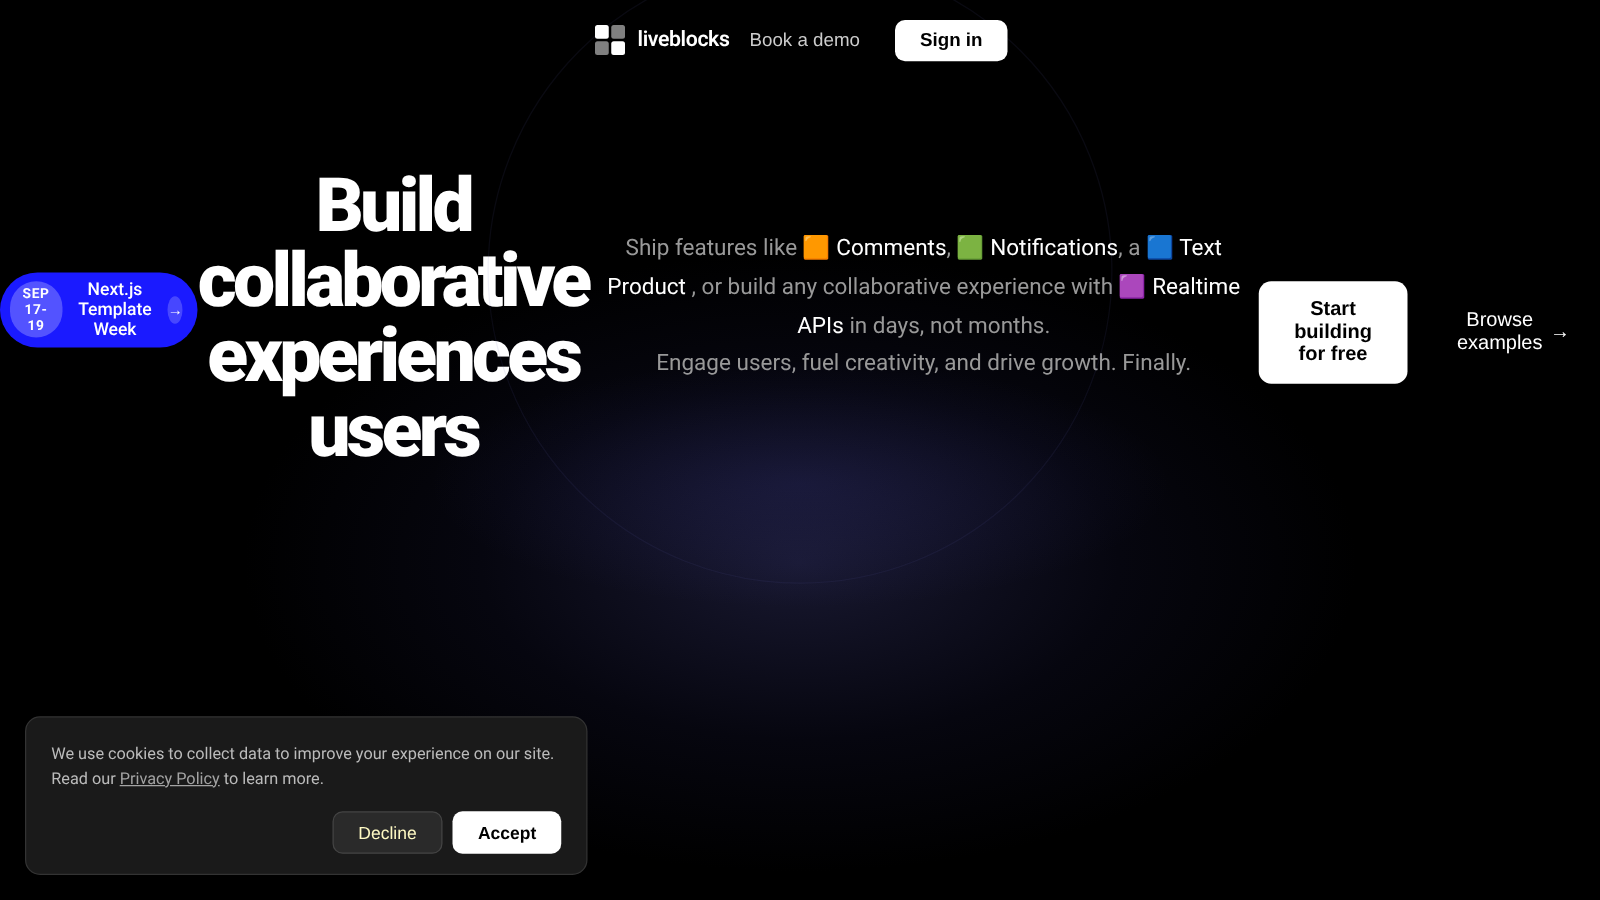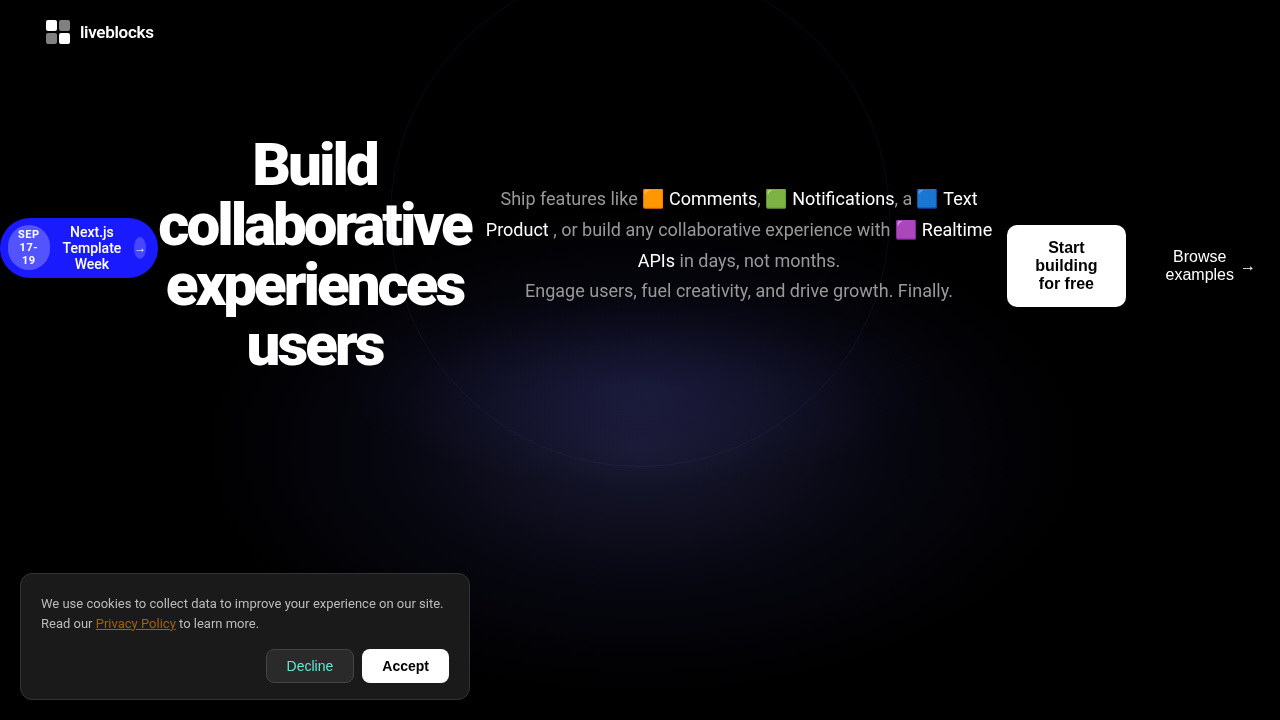--- a/index.html
+++ b/index.html
@@ -25,22 +25,22 @@
       height: 500px;
       background: radial-gradient(ellipse at center, rgba(40, 40, 80, 0.6) 0%, rgba(20,20,50,0.3) 40%, transparent 70%);
       pointer-events: none;
       z-index: 0;
     }
 
     
     nav {
       display: flex;
       align-items: center;
-      justify-content: flex-start;
-      padding: 0 44px;
+      justify-content: center;
+      padding: 0 32px;
       height: 64px;
       position: relative;
       z-index: 10;
     }
 
     .nav-left {
       display: flex;
       align-items: center;
       gap: 36px;
     }
@@ -223,32 +223,32 @@
     }
 
     .cookie-text {
       font-size: 13px;
       color: #bbb;
       line-height: 1.5;
       margin-bottom: 16px;
     }
 
     .cookie-text a {
-      color: #a16207;
+      color: #a3a3a3;
     }
 
     .cookie-buttons {
       display: flex;
       gap: 8px;
       justify-content: flex-end;
     }
 
     .btn-decline {
       background: #2a2a2a;
-      color: #5eead4;
+      color: #fef9c3;
       border: 1px solid #444;
       font-size: 14px;
       padding: 8px 20px;
       border-radius: 8px;
       cursor: pointer;
     }
 
     .btn-accept {
       background: #fff;
       color: #000;
@@ -296,20 +296,24 @@
         <rect x="2" y="2" width="11" height="11" rx="2" fill="#fff"></rect>
         <rect x="15" y="2" width="11" height="11" rx="2" fill="#fff" opacity="0.5"></rect>
         <rect x="2" y="15" width="11" height="11" rx="2" fill="#fff" opacity="0.5"></rect>
         <rect x="15" y="15" width="11" height="11" rx="2" fill="#fff"></rect>
       </svg>
       <span class="logo-text">liveblocks</span>
     </a>
 
   </div>
 
+  <div class="nav-right">
+    <button class="btn-book-demo">Book a demo</button>
+    <button class="btn-sign-in">Sign in</button>
+  </div>
 </nav>
 
 <section class="hero">
 
   <div class="announcement-badge">
     <span class="badge-date">SEP 17-19</span>
     <span class="badge-text">Next.js Template Week</span>
     <span class="badge-arrow">→</span>
   </div>
 

